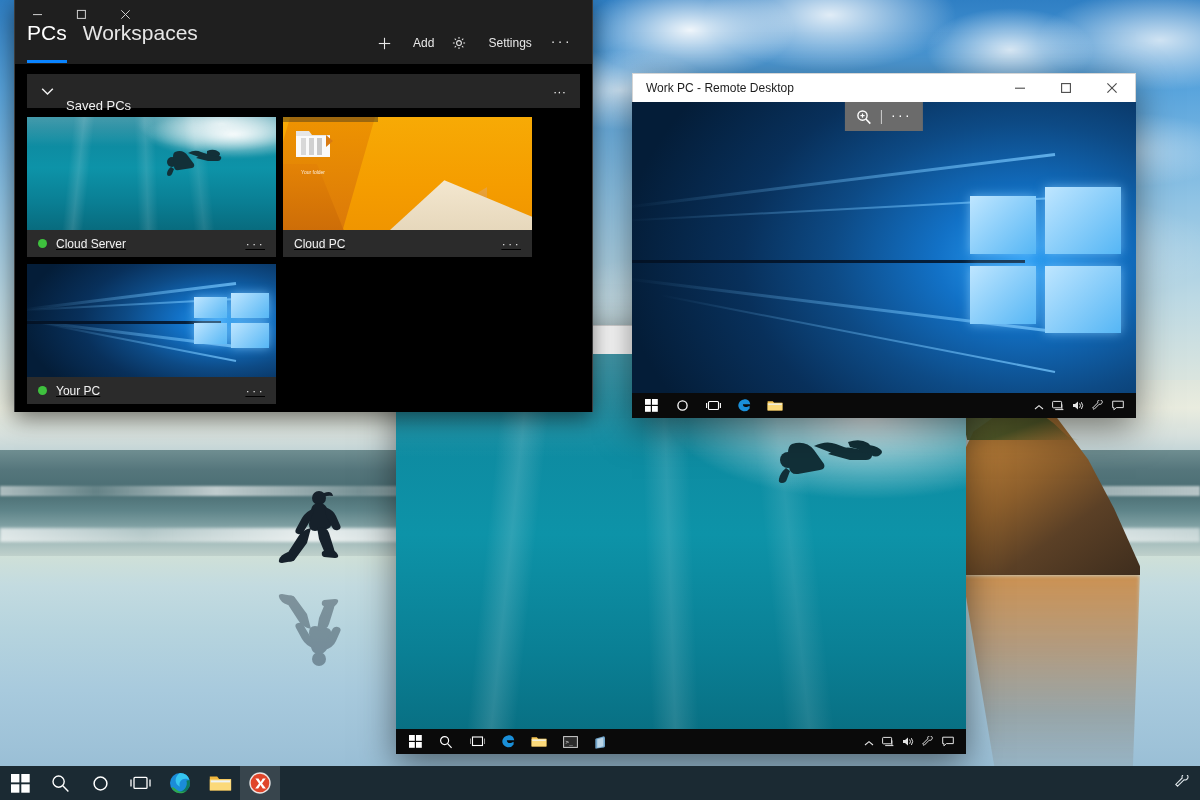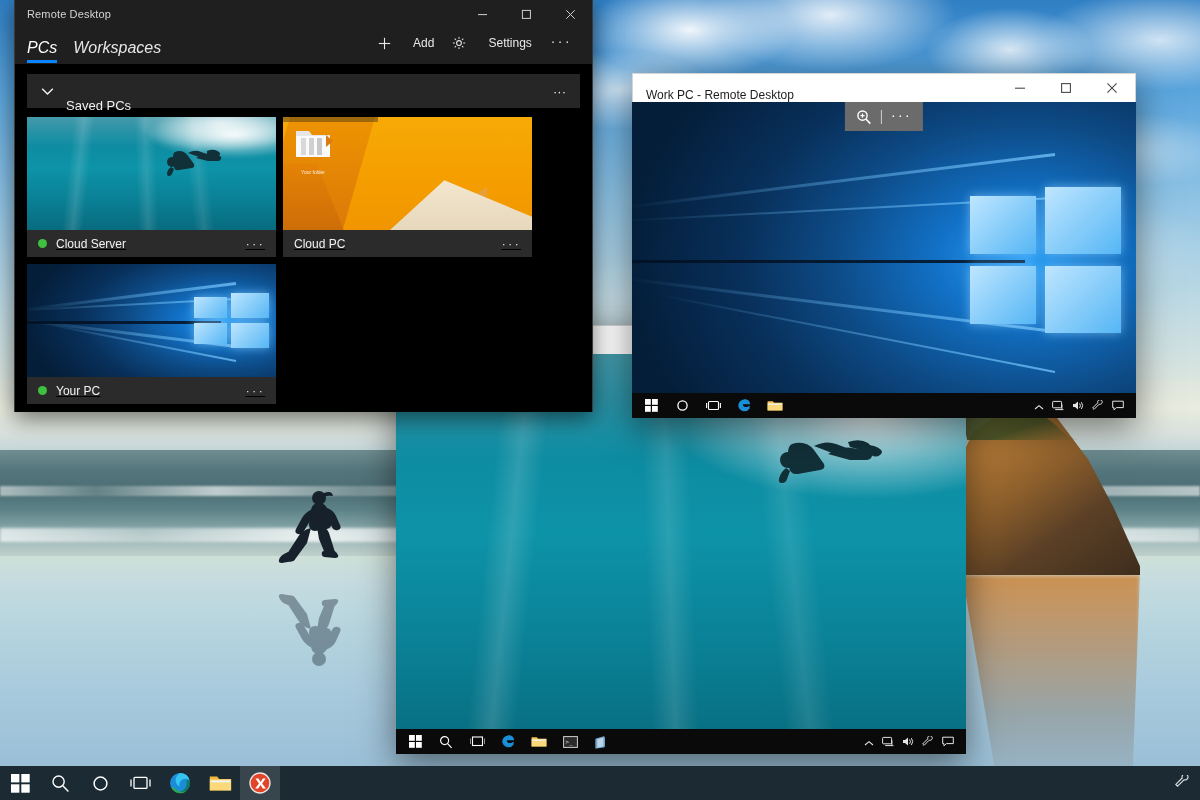--- a/index.html
+++ b/index.html
@@ -99,21 +99,21 @@
     height:28px; background:#1f1f1f; display:flex; align-items:center;
     color:#d4d4d4; font-size:11px;
   }
   #rdapp-title .t{ padding-left:12px; flex:1; letter-spacing:.15px; }
   #rdapp-title .wc{ height:28px; width:44px; }
   #rdapp-cmdbar{
     height:36px; background:#1f1f1f; display:flex; align-items:flex-end; padding:0 12px;
   }
   .tabs{ display:flex; align-items:flex-end; gap:16px; flex:1; }
   .tab{
-    color:#fff; font-size:16px; padding-bottom:7px; position:relative; cursor:default;font-style:italic;
+    color:#fff; font-size:21px; padding-bottom:19px; position:relative; cursor:default;
   }
   .tab.inactive{ color:#e6e6e6; }
   .tab.active::after{
     content:""; position:absolute; left:0; right:0; bottom:1px; height:3px; background:#0a84ff;
   }
   .cmds{ display:flex; align-items:center; gap:4px; padding-bottom:8px; }
   .cmd{ display:flex; align-items:center; gap:22px; color:#e8e8e8; font-size:12px; padding:3px 7px; }
   .cmd svg{ display:block; }
   .ell{ letter-spacing:2.4px; font-size:14px; color:#e0e0e0; padding:3px 8px 7px 8px; }
 
@@ -195,21 +195,21 @@
   .w10logo{ position:absolute; right:3%; top:26%; width:30%; height:48%; }
   .w10logo .q{ position:absolute; background:linear-gradient(135deg,#bfe6ff,#55b6f5); box-shadow:0 0 10px rgba(150,215,255,.6); }
   .w10logo .q1{ left:0; top:6%;  width:44%; height:40%; }
   .w10logo .q2{ right:0; top:0;  width:50%; height:46%; }
   .w10logo .q3{ left:0; bottom:6%; width:44%; height:40%; }
   .w10logo .q4{ right:0; bottom:0; width:50%; height:46%; }
 
   
   .rdwin{ position:absolute; box-shadow:0 10px 34px rgba(0,0,0,.5); }
   .rdwin-title{
-    height:29px; background:#fff; display:flex; align-items:flex-end;
+    height:29px; background:#fff; display:flex; align-items:center;
     font-size:12px; border:1px solid #d5d5d5; border-bottom:none;
   }
   .rdwin-title .t{ padding-left:13px; flex:1; color:#1d1d1d; }
   .rdwin-title.inactive .t{ color:#9a9a9a; }
   .rdwin-title .wc{ height:29px; width:46px; }
 
   .rdwin-canvas{ position:relative; overflow:hidden; background:#000; }
 
   .floatbar{
     position:absolute; left:50%; transform:translateX(-50%); top:0;
@@ -494,21 +494,20 @@
               <path d="M0.7 1.2h10.6v6.4H4.4L1.9 9.8V7.6H0.7z" fill="none" stroke="#e4e4e4" stroke-width="1"></path>
             </svg></span>
       </div>
     </div>
   </div>
 </div>
 
 <div id="rdapp">
 
   <div id="rdapp-title">
-    <span class="t">Remote Desktop</span>
     <span class="wc">
       <svg width="11" height="11" viewBox="0 0 11 11">
           <line x1="1" y1="5.6" x2="10" y2="5.6" stroke="#d0d0d0" stroke-width="1"></line>
         </svg>
     </span>
     <span class="wc">
       <svg width="11" height="11" viewBox="0 0 11 11">
           <rect x="1.4" y="1.4" width="8" height="8" fill="none" stroke="#d0d0d0" stroke-width="1"></rect>
         </svg>
     </span>

